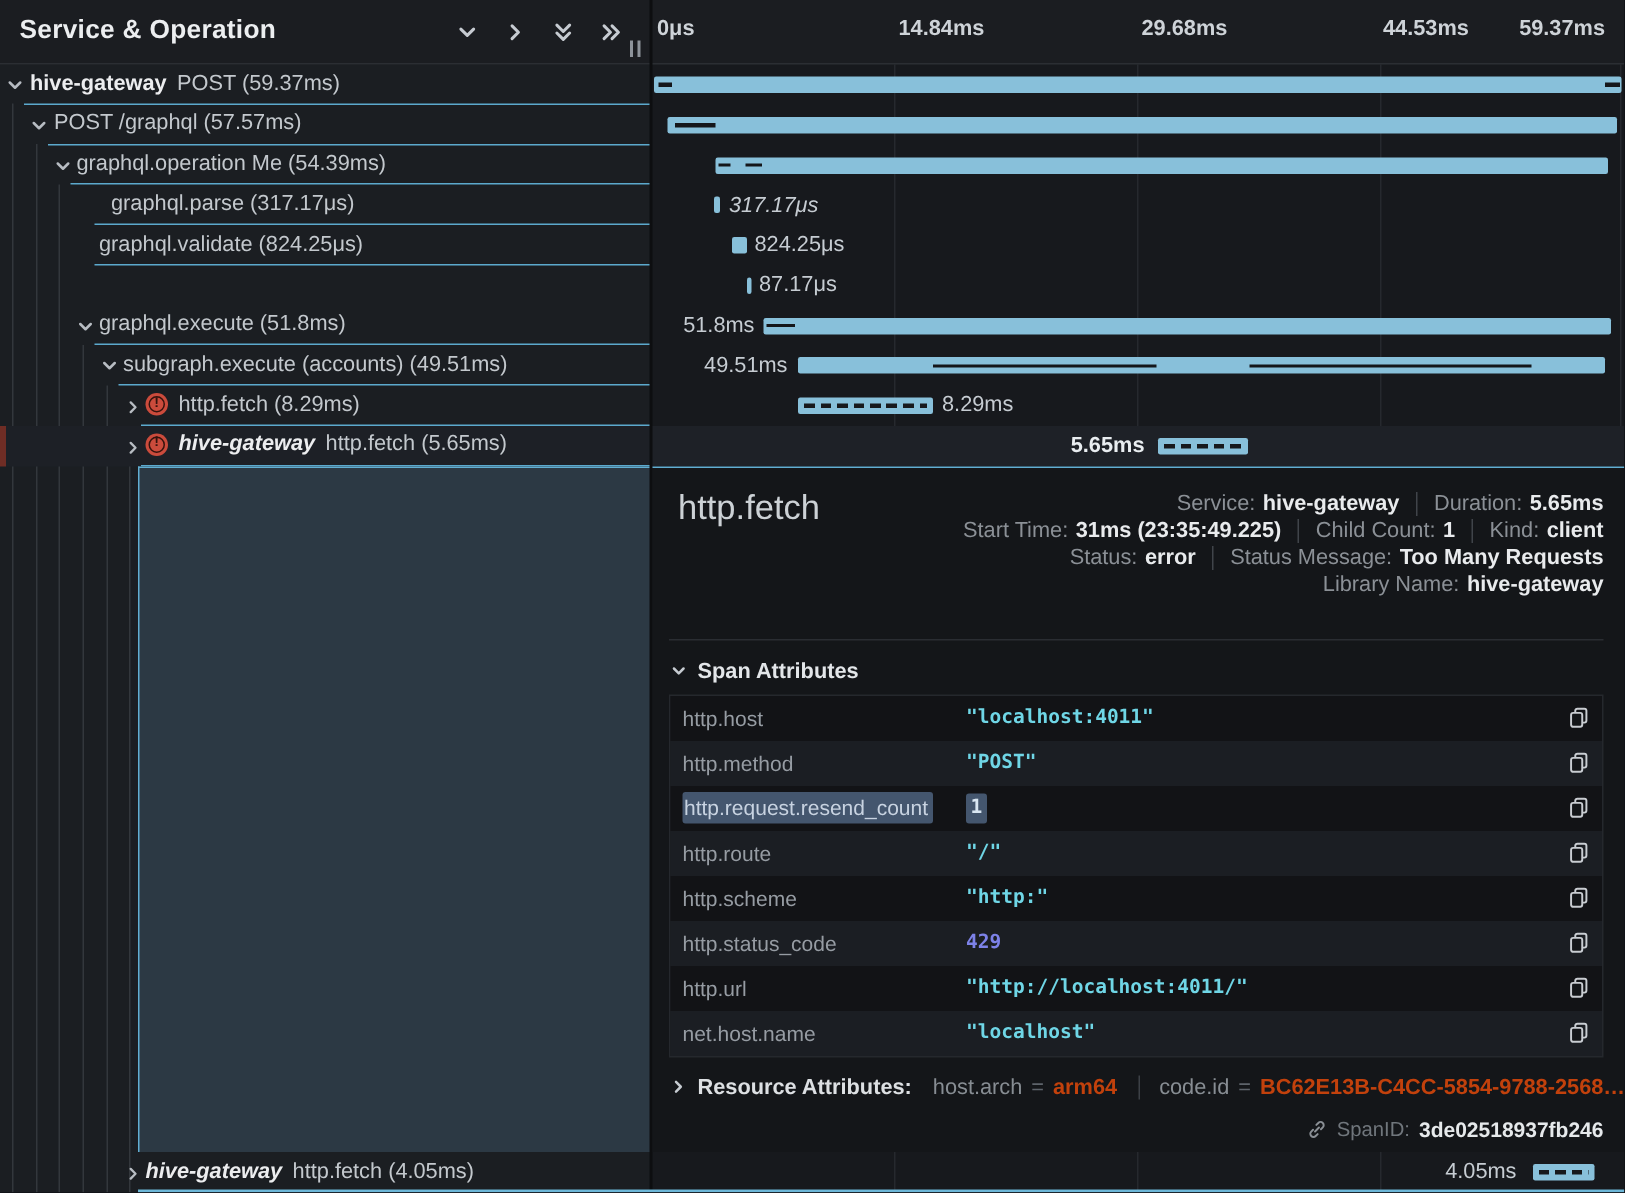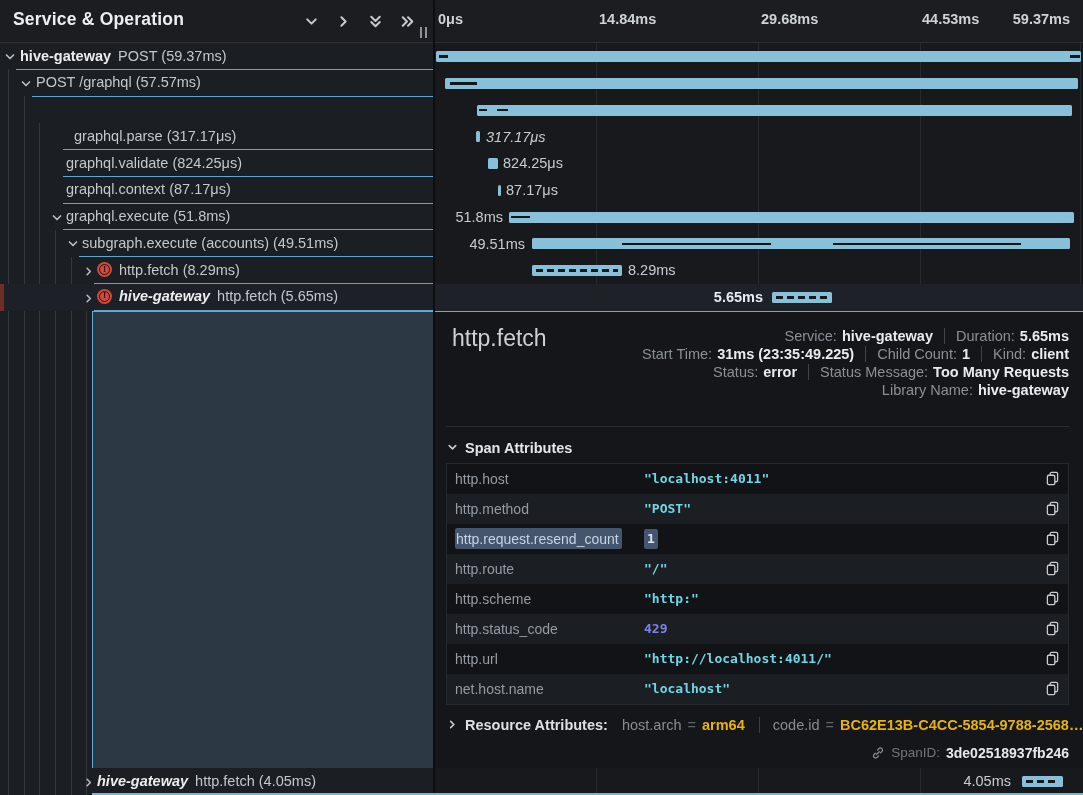--- a/index.html
+++ b/index.html
@@ -72,21 +72,21 @@
   .aval.num { color:#7d82e8; }
   .akey .hl { background:#44566e; color:#c8d3e1; padding:2.5px 3px 2.5px 1px; border-radius:2px; }
   .aval.hl-v { background:#44566e; color:#d9e6f2; padding:2.5px 3px; border-radius:2px; }
   .copy-btn { margin-left:auto; margin-right:9px; display:inline-flex; cursor:pointer; }
   .res-line { position:absolute; left:12px; top:405px; display:flex; align-items:center; font-size:14.5px; white-space:nowrap; }
   .res-title { font-weight:700; color:#dde0e3; margin-left:7px; }
   .res-item { display:flex; align-items:center; gap:6px; margin-left:14px; }
   .res-item + .res-item { border-left:1px solid #3c4046; padding-left:13px; }
   .rkey { color:#878d93; }
   .req { color:#5e646b; }
-  .rval { color:#eab308; font-weight:700; }
+  .rval { color:#c2410c; font-weight:700; }
   .spanid { position:absolute; right:14px; top:433px; display:flex; align-items:center; gap:6px; font-size:13.5px; }
   .sid-label { color:#70767c; }
   .sid-val { color:#e6e9eb; font-weight:700; font-size:14px; }
   
   .bottom-border { position:absolute; left:92px; top:793.3px; width:991px; height:1.7px; background:#6db7d8; z-index:9; }
   svg { display:block; }
 </style>
 </head>
 <body>
 
@@ -167,41 +167,46 @@
     <span class="tchev" style="left:20px;">
         <svg viewBox="0 0 12 12" width="12" height="12" fill="none" stroke="#b7bcc2" stroke-width="1.7" stroke-linecap="round" stroke-linejoin="round">
           <polyline points="2.5,4 6,7.5 9.5,4"></polyline>
         </svg>
       </span>
     <div class="trow-content" style="left:36px;">
         <span>POST /graphql (57.57ms)</span>
       </div>
   </div>
 
+  <div class="trow" style="top:96.5px;">
+    <div class="trow-line" style="left:47px;"></div>
+    <span class="tchev" style="left:36px;">
+        <svg viewBox="0 0 12 12" width="12" height="12" fill="none" stroke="#b7bcc2" stroke-width="1.7" stroke-linecap="round" stroke-linejoin="round">
+          <polyline points="2.5,4 6,7.5 9.5,4"></polyline>
+        </svg>
+      </span>
+    <div class="trow-content" style="left:51px;">
+        <span>graphql.operation Me (54.39ms)</span>
+      </div>
+  </div>
 
   <div class="trow" style="top:123.25px;">
     <div class="trow-line" style="left:63px;"></div>
     <div class="trow-content" style="left:74px;">
         <span>graphql.parse (317.17μs)</span>
       </div>
   </div>
 
   <div class="trow" style="top:150px;">
     <div class="trow-line" style="left:63px;"></div>
     <div class="trow-content" style="left:66px;">
         <span>graphql.validate (824.25μs)</span>
       </div>
   </div>
 
-  <div class="trow" style="top:176.75px;">
-    <div class="trow-line" style="left:63px;"></div>
-    <div class="trow-content" style="left:66px;">
-        <span>graphql.context (87.17μs)</span>
-      </div>
-  </div>
 
   <div class="trow" style="top:203.5px;">
     <div class="trow-line" style="left:63px;"></div>
     <span class="tchev" style="left:51px;">
         <svg viewBox="0 0 12 12" width="12" height="12" fill="none" stroke="#b7bcc2" stroke-width="1.7" stroke-linecap="round" stroke-linejoin="round">
           <polyline points="2.5,4 6,7.5 9.5,4"></polyline>
         </svg>
       </span>
     <div class="trow-content" style="left:66px;">
         <span>graphql.execute (51.8ms)</span>

